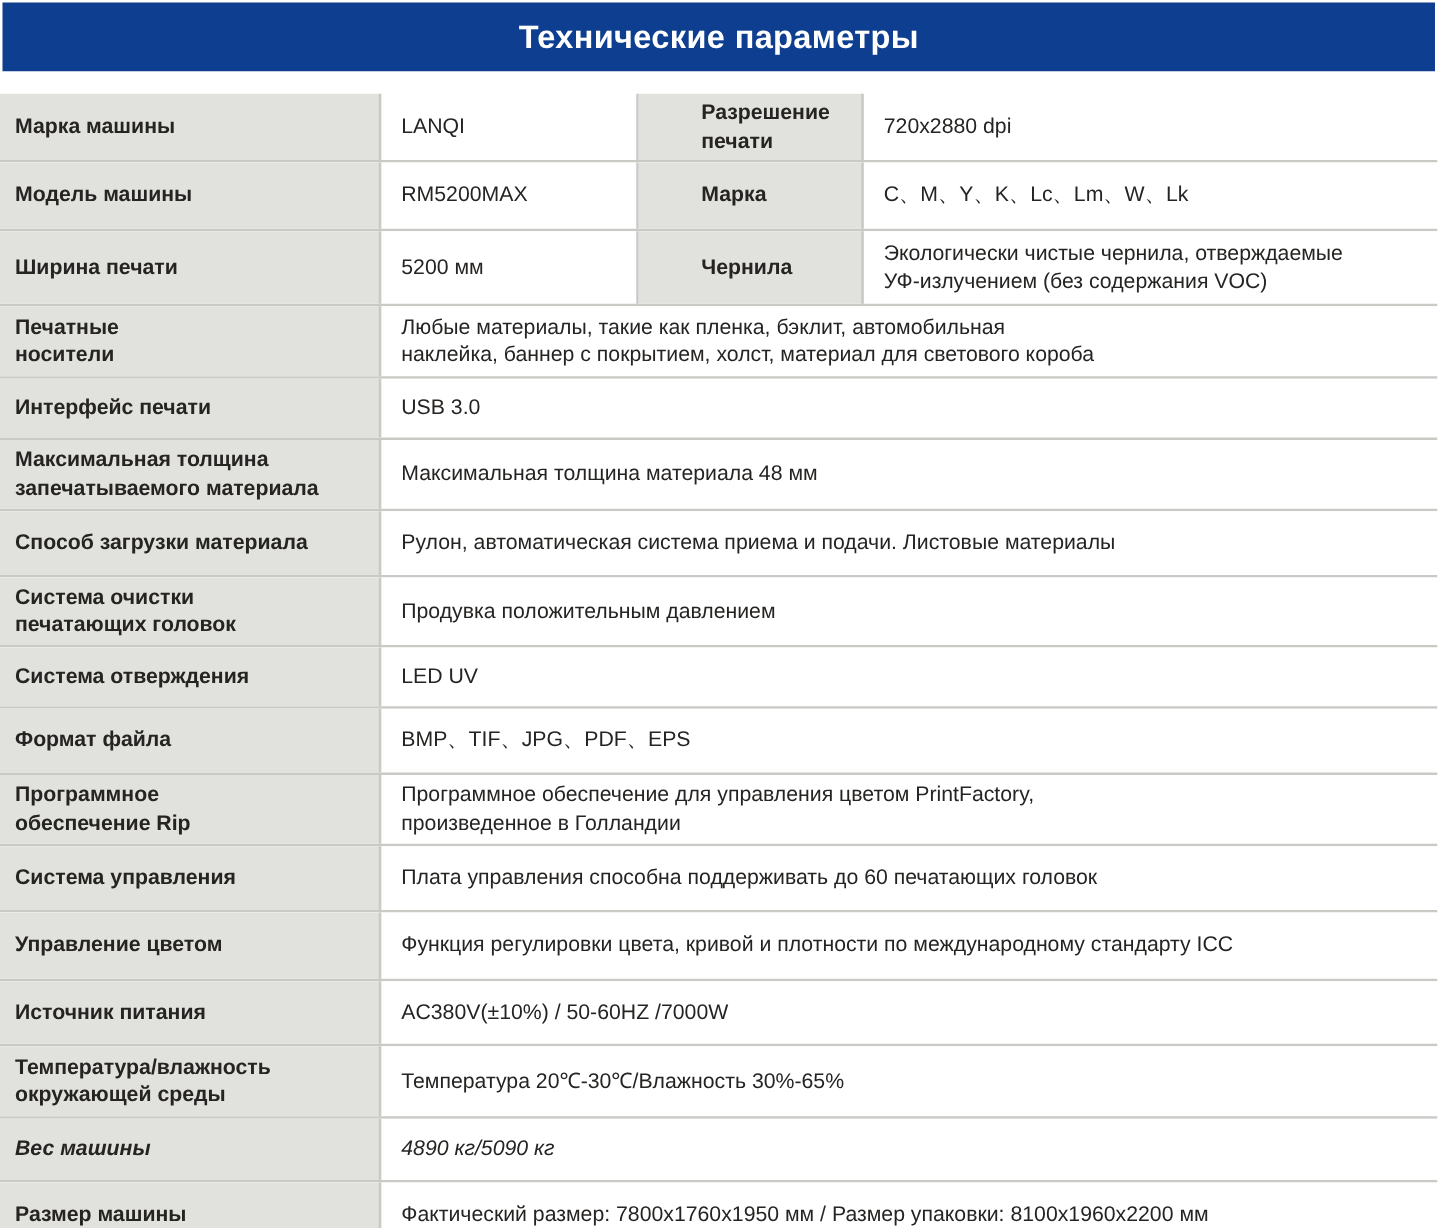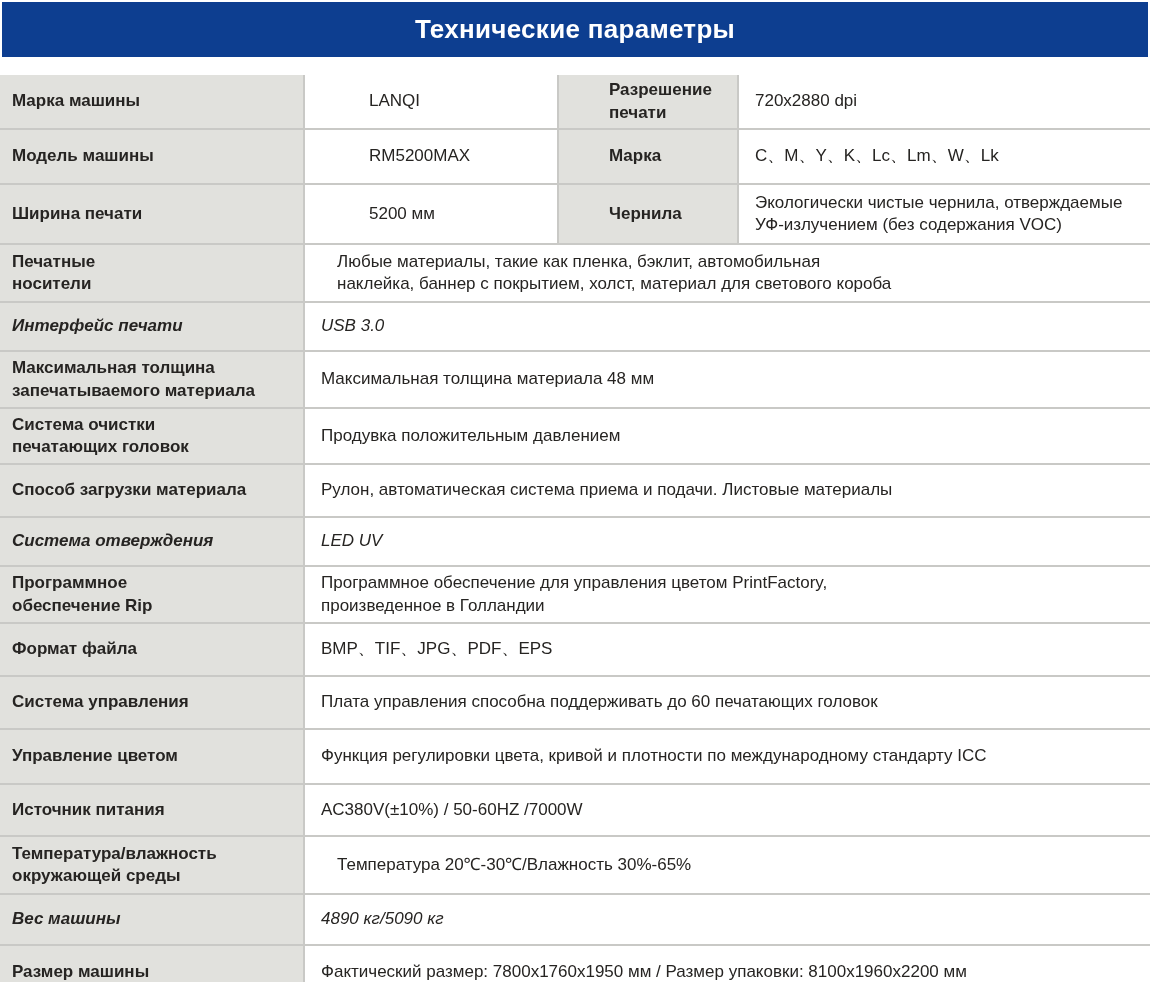--- a/index.html
+++ b/index.html
@@ -53,40 +53,39 @@
   }
   .val {
     flex: 1;
     font-size: 17px;
     padding: 4px 14px 4px 16px;
   }
   .val1 {
     width: 206px;
     flex: none;
     border-right: 2px solid var(--border, #c9c9c6);
-    margin-left: 48px;
   }
   .lab2 {
     width: 180px;
     flex: none;
     background: var(--label-bg, #e1e1dd);
     font-weight: bold;
     font-size: 17px;
     padding: 4px 8px 4px 50px;
     border-right: 2px solid var(--border, #c9c9c6);
   }
 
-  .h47 { min-height: 47px; font-style: italic; }
+  .h47 { min-height: 47px; }
   .h49 { min-height: 49px; font-style: italic; }
   .h50 { min-height: 50px; text-align: center; }
   .h51 { min-height: 51px; }
   .h53 { min-height: 53px; }
   .h54 { min-height: 54px; }
   .h55 { min-height: 55px; }
-  .h56 { min-height: 56px; gap: 16px; }
+  .h56 { min-height: 56px; }
   .h58 { min-height: 58px; justify-content: flex-end; }
 </style>
 </head>
 <body>
 
 <div class="sheet">
 
   <div class="header-bar">
     <span class="title-text">Технические параметры</span>
   </div>
@@ -127,46 +126,46 @@
       <div class="cell lab">Интерфейс печати</div>
       <div class="cell val">USB 3.0</div>
     </div>
 
     <div class="row h55">
       <div class="cell lab">Максимальная толщина
 запечатываемого материала</div>
       <div class="cell val">Максимальная толщина материала 48 мм</div>
     </div>
 
+    <div class="row h51">
+      <div class="cell lab">Способ загрузки материала</div>
+      <div class="cell val">Рулон, автоматическая система приема и подачи. Листовые материалы</div>
+    </div>
+
     <div class="row h54">
       <div class="cell lab">Система очистки
 печатающих головок</div>
       <div class="cell val">Продувка положительным давлением</div>
-    </div>
-
-    <div class="row h51">
-      <div class="cell lab">Способ загрузки материала</div>
-      <div class="cell val">Рулон, автоматическая система приема и подачи. Листовые материалы</div>
     </div>
 
     <div class="row h47">
       <div class="cell lab">Система отверждения</div>
       <div class="cell val">LED UV</div>
     </div>
 
+    <div class="row h51">
+      <div class="cell lab">Формат файла</div>
+      <div class="cell val">BMP、TIF、JPG、PDF、EPS</div>
+    </div>
+
     <div class="row h55">
       <div class="cell lab">Программное
 обеспечение Rip</div>
       <div class="cell val">Программное обеспечение для управления цветом PrintFactory,
 произведенное в Голландии</div>
-    </div>
-
-    <div class="row h51">
-      <div class="cell lab">Формат файла</div>
-      <div class="cell val">BMP、TIF、JPG、PDF、EPS</div>
     </div>
 
     <div class="row h51">
       <div class="cell lab">Система управления</div>
       <div class="cell val">Плата управления способна поддерживать до 60 печатающих головок</div>
     </div>
 
     <div class="row h53">
       <div class="cell lab">Управление цветом</div>
       <div class="cell val">Функция регулировки цвета, кривой и плотности по международному стандарту ICC</div>

